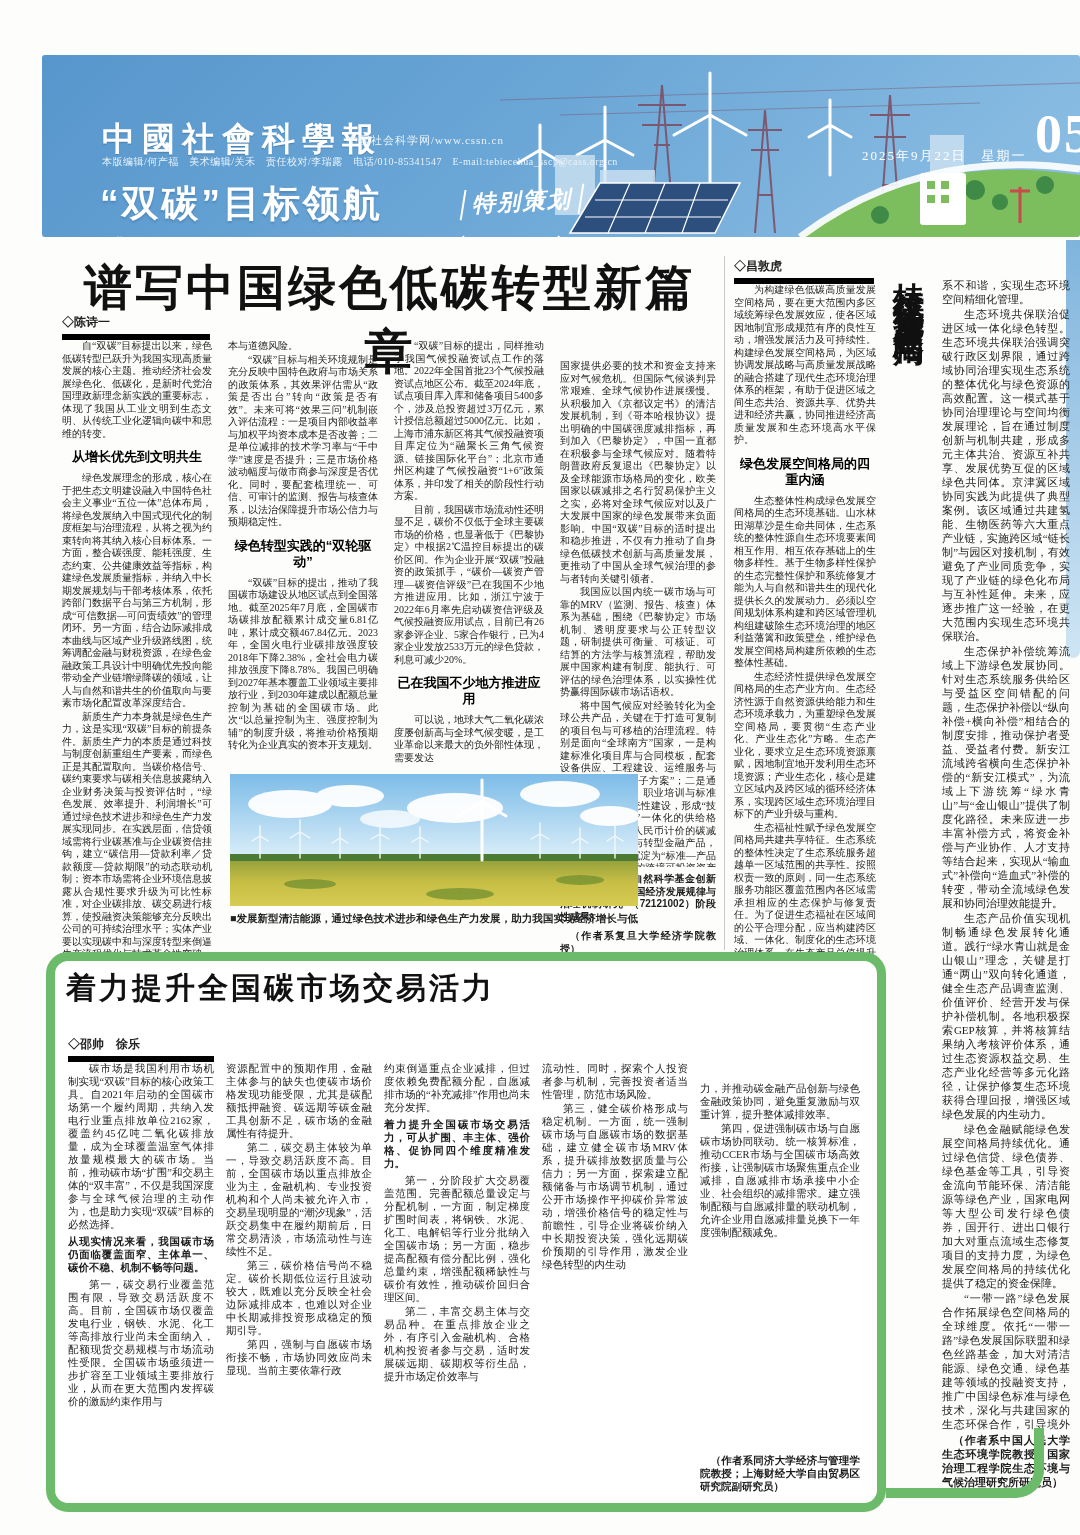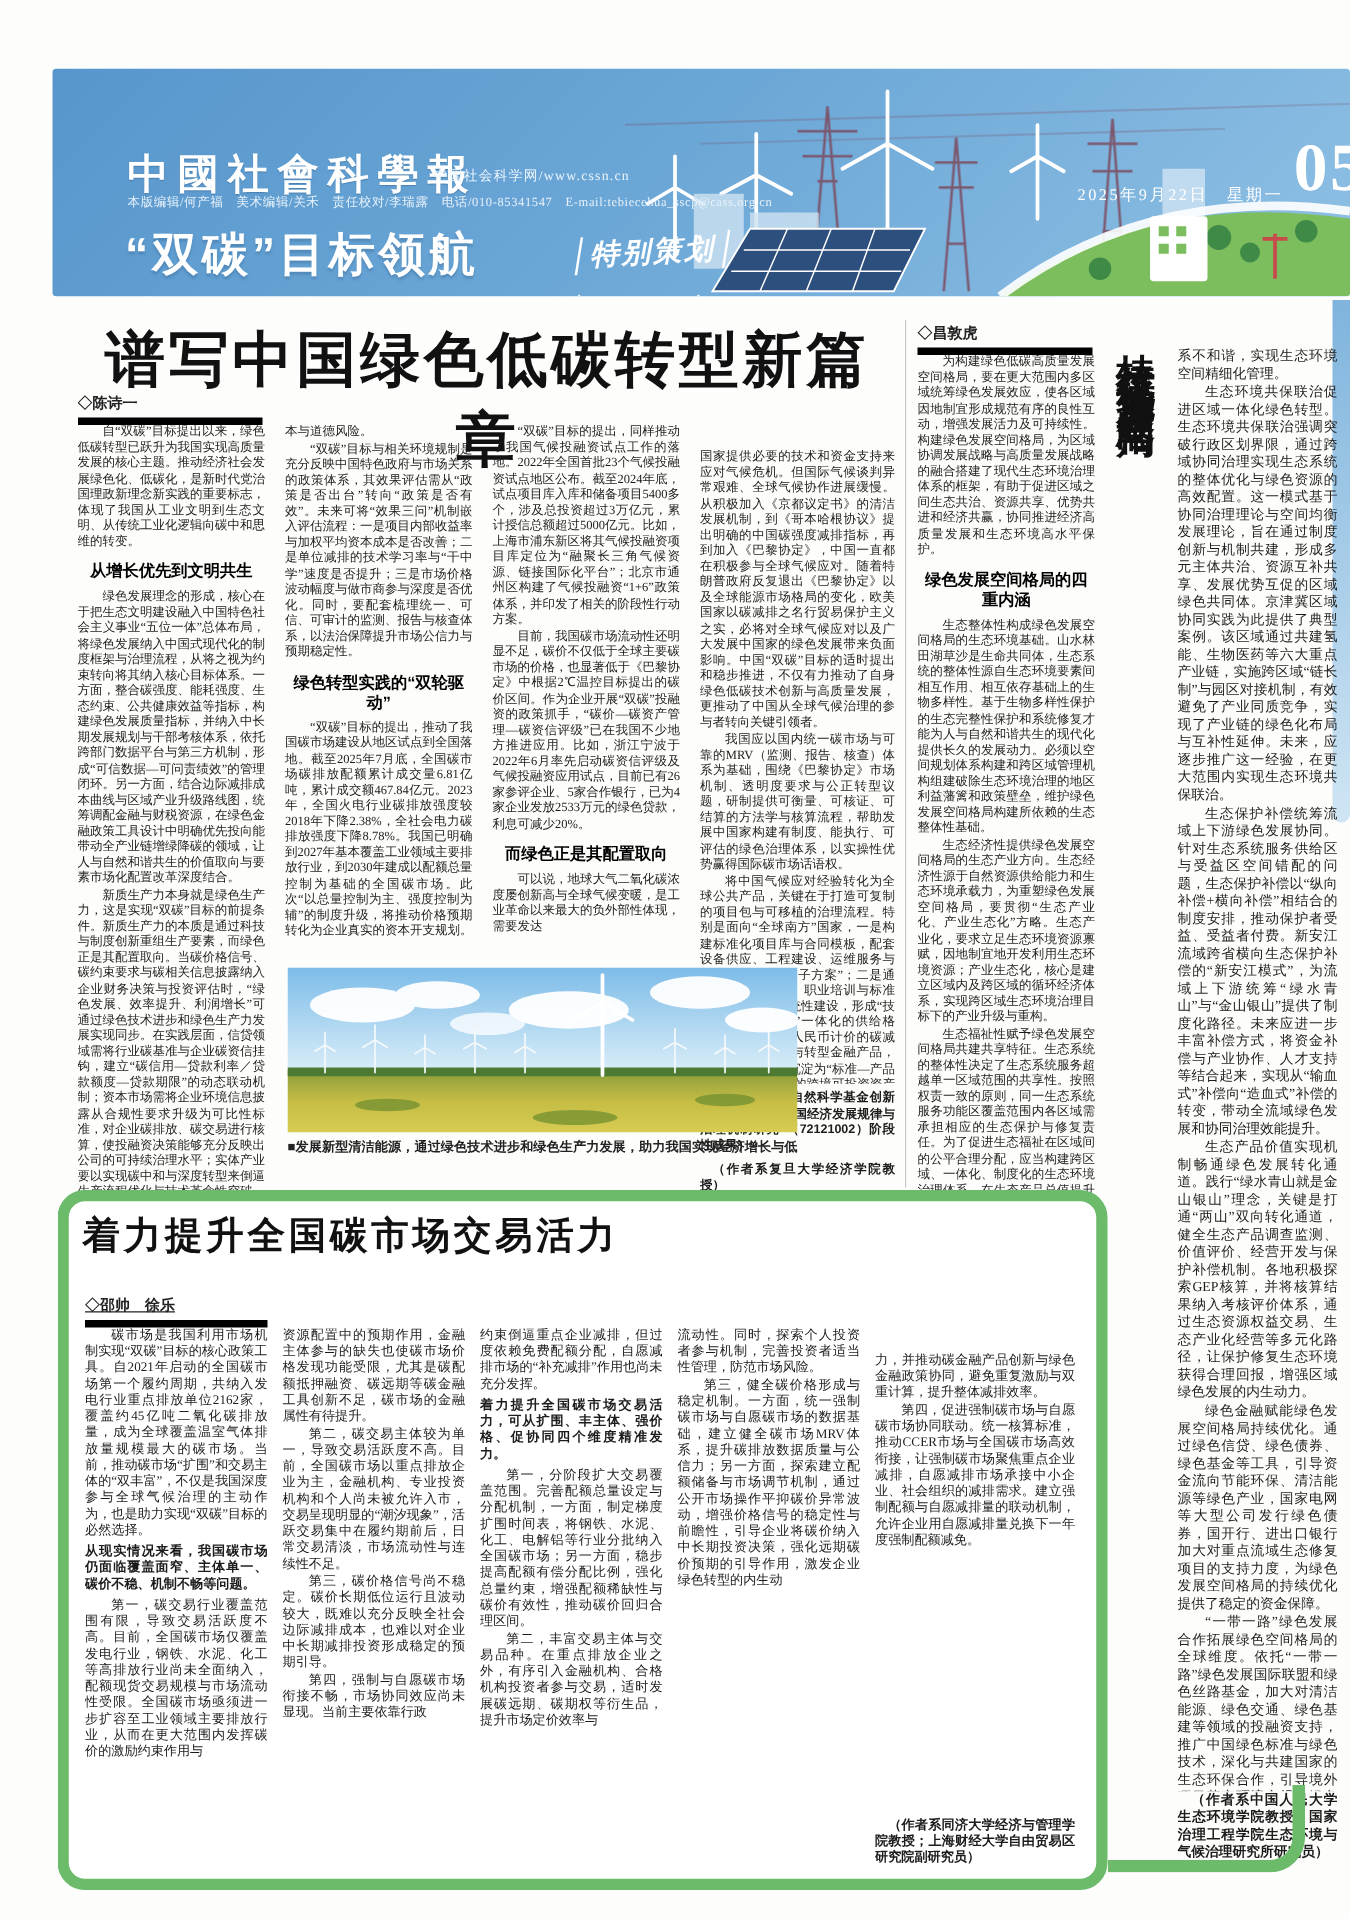--- a/index.html
+++ b/index.html
@@ -115,21 +115,21 @@
   </div>
 <div class="abs col" style="left:228px;top:340px;width:150px;height:428px;">
     <p class="cont">本与道德风险。</p>
     <p class="p">“双碳”目标与相关环境规制是充分反映中国特色政府与市场关系的政策体系，其效果评估需从“政策是否出台”转向“政策是否有效”。未来可将“效果三问”机制嵌入评估流程：一是项目内部收益率与加权平均资本成本是否改善；二是单位减排的技术学习率与“干中学”速度是否提升；三是市场价格波动幅度与做市商参与深度是否优化。同时，要配套梳理统一、可信、可审计的监测、报告与核查体系，以法治保障提升市场公信力与预期稳定性。</p>
     <p class="h">绿色转型实践的“双轮驱动”</p>
     <p class="p">“双碳”目标的提出，推动了我国碳市场建设从地区试点到全国落地。截至2025年7月底，全国碳市场碳排放配额累计成交量6.81亿吨，累计成交额467.84亿元。2023年，全国火电行业碳排放强度较2018年下降2.38%，全社会电力碳排放强度下降8.78%。我国已明确到2027年基本覆盖工业领域主要排放行业，到2030年建成以配额总量控制为基础的全国碳市场。此次“以总量控制为主、强度控制为辅”的制度升级，将推动价格预期转化为企业真实的资本开支规划。</p>
   </div>
 <div class="abs col" style="left:394px;top:340px;width:150px;height:428px;">
     <p class="p">“双碳”目标的提出，同样推动了我国气候投融资试点工作的落地。2022年全国首批23个气候投融资试点地区公布。截至2024年底，试点项目库入库和储备项目5400多个，涉及总投资超过3万亿元，累计授信总额超过5000亿元。比如，上海市浦东新区将其气候投融资项目库定位为“融聚长三角气候资源、链接国际化平台”；北京市通州区构建了气候投融资“1+6”政策体系，并印发了相关的阶段性行动方案。</p>
     <p class="p">目前，我国碳市场流动性还明显不足，碳价不仅低于全球主要碳市场的价格，也显著低于《巴黎协定》中根据2℃温控目标提出的碳价区间。作为企业开展“双碳”投融资的政策抓手，“碳价—碳资产管理—碳资信评级”已在我国不少地方推进应用。比如，浙江宁波于2022年6月率先启动碳资信评级及气候投融资应用试点，目前已有26家参评企业、5家合作银行，已为4家企业发放2533万元的绿色贷款，利息可减少20%。</p>
-    <p class="h">而绿色正是其配置取向</p>
+    <p class="h">已在我国不少地方推进应用</p>
     <p class="p">可以说，地球大气二氧化碳浓度屡创新高与全球气候变暖，是工业革命以来最大的负外部性体现，需要发达</p>
   </div>
 <div class="abs col flexcol" style="left:560px;top:340px;width:156px;height:616px;">
   <div class="grow col" style="width:156px;">
       <p class="cont">国家提供必要的技术和资金支持来应对气候危机。但国际气候谈判异常艰难、全球气候协作进展缓慢。从积极加入《京都议定书》的清洁发展机制，到《哥本哈根协议》提出明确的中国碳强度减排指标，再到加入《巴黎协定》，中国一直都在积极参与全球气候应对。随着特朗普政府反复退出《巴黎协定》以及全球能源市场格局的变化，欧美国家以碳减排之名行贸易保护主义之实，必将对全球气候应对以及广大发展中国家的绿色发展带来负面影响。中国“双碳”目标的适时提出和稳步推进，不仅有力推动了自身绿色低碳技术创新与高质量发展，更推动了中国从全球气候治理的参与者转向关键引领者。</p>
       <p class="p">我国应以国内统一碳市场与可靠的MRV（监测、报告、核查）体系为基础，围绕《巴黎协定》市场机制、透明度要求与公正转型议题，研制提供可衡量、可核证、可结算的方法学与核算流程，帮助发展中国家构建有制度、能执行、可评估的绿色治理体系，以实操性优势赢得国际碳市场话语权。</p>
       <p class="p">将中国气候应对经验转化为全球公共产品，关键在于打造可复制的项目包与可移植的治理流程。特别是面向“全球南方”国家，一是构建标准化项目库与合同模板，配套设备供应、工程建设、运维服务与融资支持的“一揽子方案”；二是通过联合研究中心、职业培训与标准认证体系开展系统性建设，形成“技术—标准—人才”一体化的供给格局；三是探索以人民币计价的碳减排相关金融工具与转型金融产品，将国内政策实践沉淀为“标准—产品—数据”三位一体的跨境可投资资产库，形成持续的国际公共产品供给能力。</p>
     </div>
   <p class="note">（本文系国家自然科学基金创新研究群体项目“中国经济发展规律与治理机制研究”（72121002）阶段性成果）</p>
   <p class="note">（作者系复旦大学经济学院教授）</p>
@@ -204,21 +204,21 @@
       <p class="p">生态产品价值实现机制畅通绿色发展转化通道。践行“绿水青山就是金山银山”理念，关键是打通“两山”双向转化通道，健全生态产品调查监测、价值评价、经营开发与保护补偿机制。各地积极探索GEP核算，并将核算结果纳入考核评价体系，通过生态资源权益交易、生态产业化经营等多元化路径，让保护修复生态环境获得合理回报，增强区域绿色发展的内生动力。</p>
       <p class="p">绿色金融赋能绿色发展空间格局持续优化。通过绿色信贷、绿色债券、绿色基金等工具，引导资金流向节能环保、清洁能源等绿色产业，国家电网等大型公司发行绿色债券，国开行、进出口银行加大对重点流域生态修复项目的支持力度，为绿色发展空间格局的持续优化提供了稳定的资金保障。</p>
       <p class="p">“一带一路”绿色发展合作拓展绿色空间格局的全球维度。依托“一带一路”绿色发展国际联盟和绿色丝路基金，加大对清洁能源、绿色交通、绿色基建等领域的投融资支持，推广中国绿色标准与绿色技术，深化与共建国家的生态环保合作，引导境外项目落实环境合规与绿色绩效。</p>
     </div>
   <p class="note" style="margin-top:auto;">（作者系中国人民大学生态环境学院教授、国家治理工程学院生态环境与气候治理研究所研究员）</p>
 </div>
 
 <div class="abs gframe"></div>
 <div class="abs gcorner"></div>
 <div class="abs headline2">着力提升全国碳市场交易活力</div>
-<div class="abs byline" style="left:68px;top:1036px;width:146px;text-decoration:underline;">◇邵帅　徐乐</div>
+<div class="abs byline" style="left:68px;top:1036px;width:146px;">◇邵帅　徐乐</div>
 
 <div class="abs col bcol" style="left:68px;top:1062px;width:146px;height:432px;">
     <p class="p">碳市场是我国利用市场机制实现“双碳”目标的核心政策工具。自2021年启动的全国碳市场第一个履约周期，共纳入发电行业重点排放单位2162家，覆盖约45亿吨二氧化碳排放量，成为全球覆盖温室气体排放量规模最大的碳市场。当前，推动碳市场“扩围”和交易主体的“双丰富”，不仅是我国深度参与全球气候治理的主动作为，也是助力实现“双碳”目标的必然选择。</p>
     <p class="lead">从现实情况来看，我国碳市场仍面临覆盖面窄、主体单一、碳价不稳、机制不畅等问题。</p>
     <p class="p">第一，碳交易行业覆盖范围有限，导致交易活跃度不高。目前，全国碳市场仅覆盖发电行业，钢铁、水泥、化工等高排放行业尚未全面纳入，配额现货交易规模与市场流动性受限。全国碳市场亟须进一步扩容至工业领域主要排放行业，从而在更大范围内发挥碳价的激励约束作用与</p>
   </div>
 <div class="abs col bcol" style="left:226px;top:1062px;width:146px;height:432px;">
     <p class="cont">资源配置中的预期作用，金融主体参与的缺失也使碳市场价格发现功能受限，尤其是碳配额抵押融资、碳远期等碳金融工具创新不足，碳市场的金融属性有待提升。</p>
     <p class="p">第二，碳交易主体较为单一，导致交易活跃度不高。目前，全国碳市场以重点排放企业为主，金融机构、专业投资机构和个人尚未被允许入市，交易呈现明显的“潮汐现象”，活跃交易集中在履约期前后，日常交易清淡，市场流动性与连续性不足。</p>
     <p class="p">第三，碳价格信号尚不稳定。碳价长期低位运行且波动较大，既难以充分反映全社会边际减排成本，也难以对企业中长期减排投资形成稳定的预期引导。</p>

